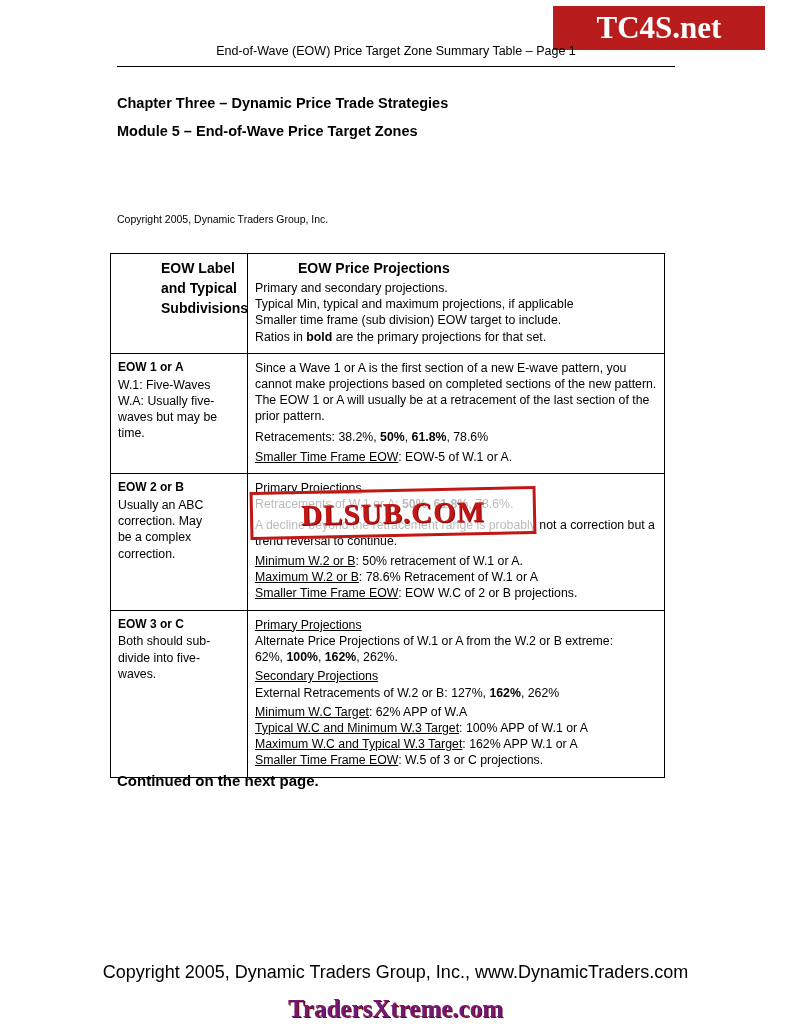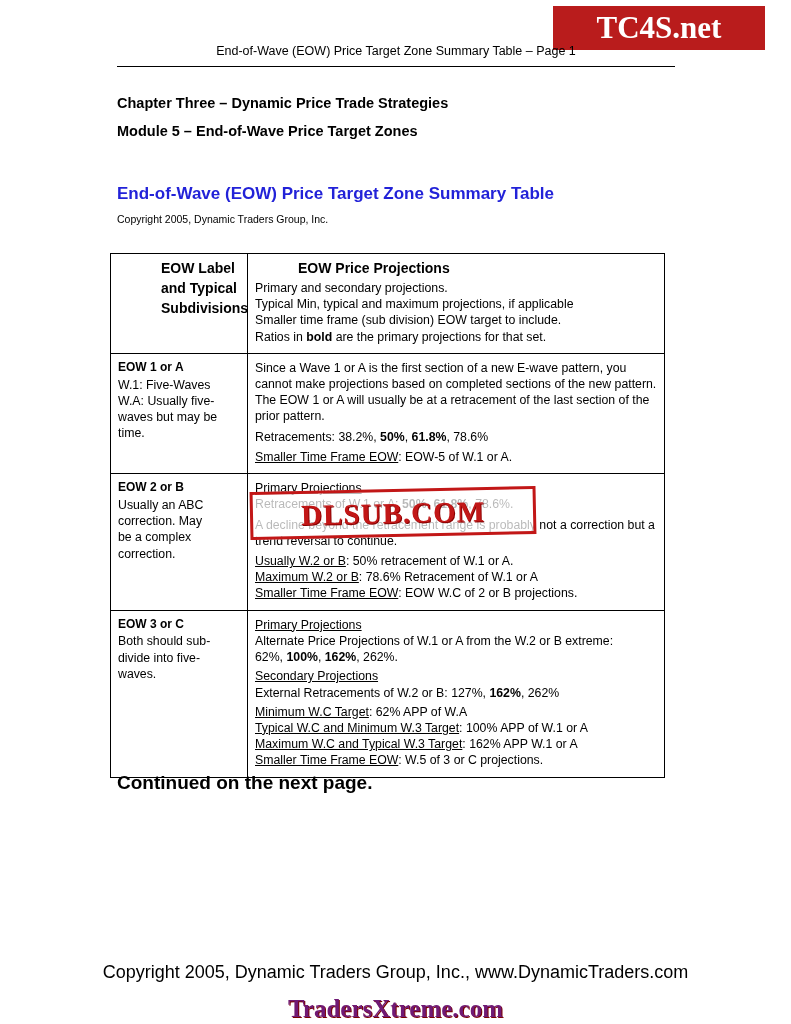--- a/index.html
+++ b/index.html
@@ -141,21 +141,21 @@
   .sub-head {
     display: block;
     text-decoration: underline;
   }
 
   
   .continued {
     position: absolute;
     top: 772px;
     left: 117px;
-    font-size: 19px;
+    font-size: 15px;
     font-weight: bold;
   }
 
   
   .footer-copy {
     position: absolute;
     top: 962px;
     left: 0;
     width: 791px;
     text-align: center;
@@ -206,21 +206,20 @@
   <div class="wm-top">
     <span>TC4S.net</span>
   </div>
 
   <div class="running-header">End-of-Wave (EOW) Price Target Zone Summary Table – Page 1</div>
   <div class="header-rule"></div>
 
   <div class="chapter-line">Chapter Three – Dynamic Price Trade Strategies</div>
   <div class="module-line">Module 5 – End-of-Wave Price Target Zones</div>
 
-  <div class="doc-title">End-of-Wave (EOW) Price Target Zone Summary Table</div>
   <div class="copyright-small">Copyright 2005, Dynamic Traders Group, Inc.</div>
 
   <div class="table-wrap">
     <table class="eow">
       <tbody>
 
         <tr>
           <td class="col-label">
             <span class="cell-head-lg">EOW Label</span>
             <span class="cell-head-lg">and Typical</span>
@@ -255,21 +254,21 @@
             <span class="cell-head">EOW 2 or B</span>
             <span class="line">Usually an ABC</span>
             <span class="line">correction. May</span>
             <span class="line">be a complex</span>
             <span class="line">correction.</span>
           </td>
           <td class="col-proj">
             <span class="sub-head">Primary Projections</span>
             <span class="line">Retracements of W.1 or A: <span class="b">50%</span>, <span class="b">61.8%</span>, 78.6%.</span>
             <span class="line" style="margin-top:4px;">A decline beyond the retracement range is probably not a correction but a trend reversal to continue.</span>
-            <span class="line" style="margin-top:4px;"><span class="u">Usually W.2 or B</span><span>: 50% retracement of W.1 or A.</span></span>
+            <span class="line" style="margin-top:4px;"><span class="u">Minimum W.2 or B</span><span>: 50% retracement of W.1 or A.</span></span>
             <span class="line"><span class="u">Maximum W.2 or B</span><span>: 78.6% Retracement of W.1 or A</span></span>
             <span class="line"><span class="u">Smaller Time Frame EOW</span><span>: EOW W.C of 2 or B projections.</span></span>
           </td>
         </tr>
 
         <tr>
           <td class="col-label">
             <span class="cell-head">EOW 3 or C</span>
             <span class="line">Both should sub-</span>
             <span class="line">divide into five-</span>

